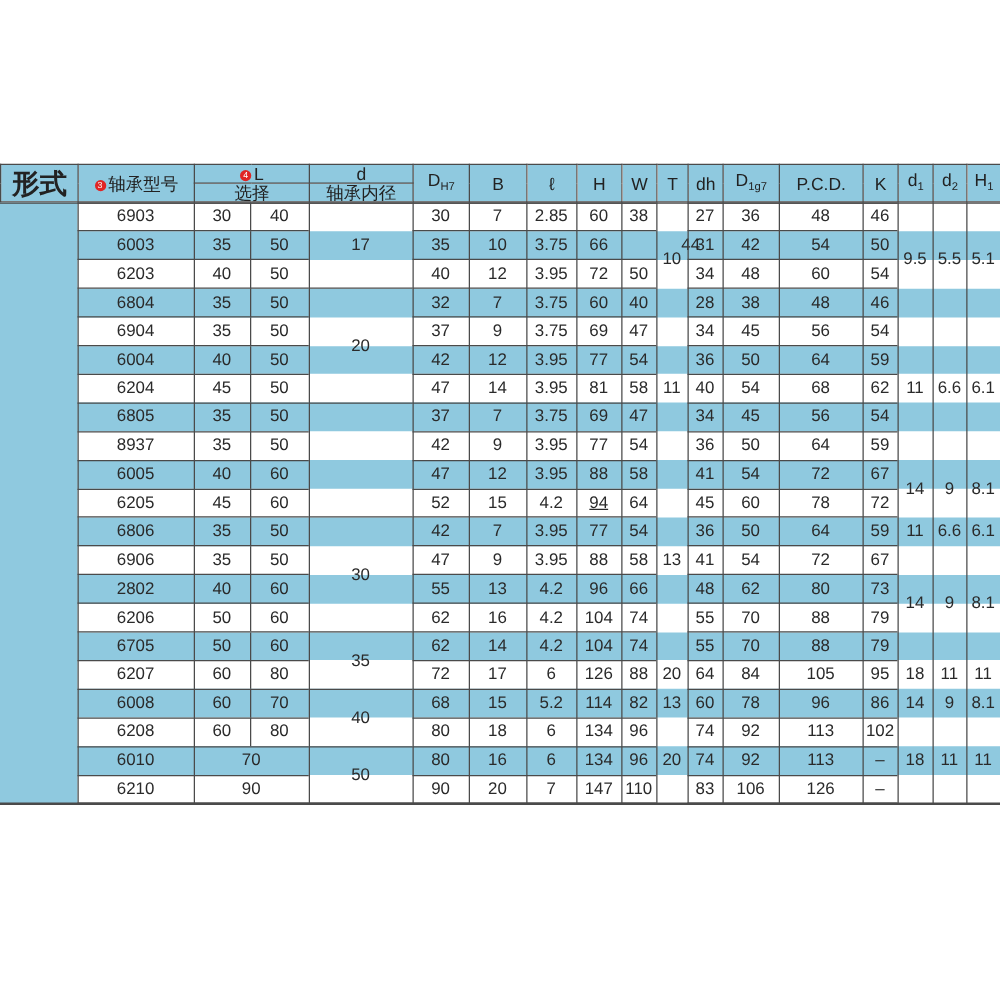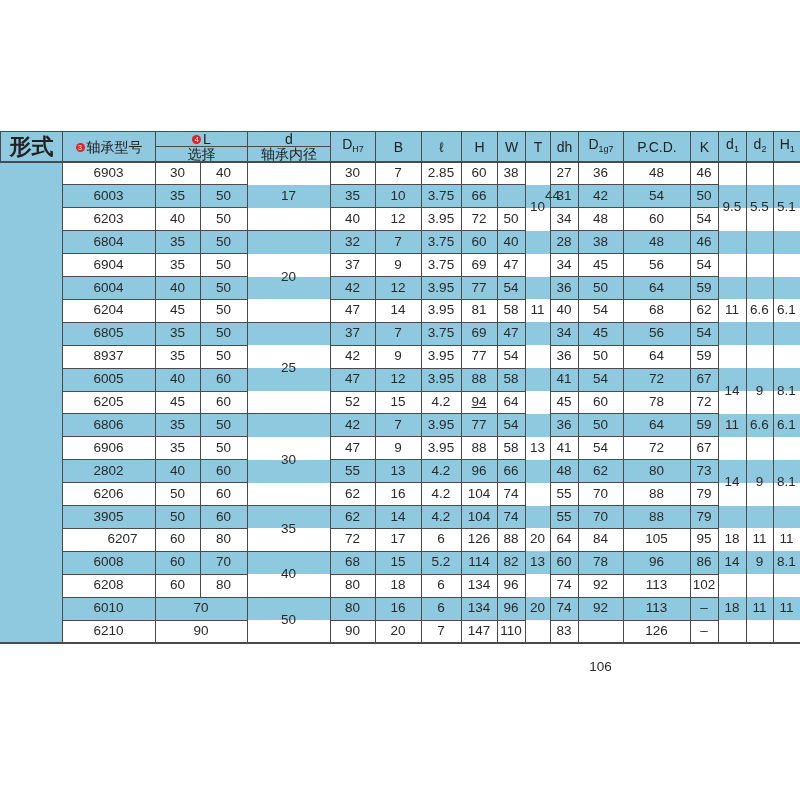--- a/index.html
+++ b/index.html
@@ -250,33 +250,33 @@
       <div style="position: absolute; left: 200px; top: 320.6px; width: 47px; height: 22.9px; line-height: 22.9px; text-align: center; font-size: 13.5px; color: rgb(42, 42, 42);">60</div>
       <div style="position: absolute; left: 330px; top: 320.6px; width: 45px; height: 22.9px; line-height: 22.9px; text-align: center; font-size: 13.5px; color: rgb(42, 42, 42);">62</div>
       <div style="position: absolute; left: 375px; top: 320.6px; width: 46px; height: 22.9px; line-height: 22.9px; text-align: center; font-size: 13.5px; color: rgb(42, 42, 42);">16</div>
       <div style="position: absolute; left: 421px; top: 320.6px; width: 40px; height: 22.9px; line-height: 22.9px; text-align: center; font-size: 13.5px; color: rgb(42, 42, 42);">4.2</div>
       <div style="position: absolute; left: 461px; top: 320.6px; width: 36px; height: 22.9px; line-height: 22.9px; text-align: center; font-size: 13.5px; color: rgb(42, 42, 42);">104</div>
       <div style="position: absolute; left: 497px; top: 320.6px; width: 28px; height: 22.9px; line-height: 22.9px; text-align: center; font-size: 13.5px; color: rgb(42, 42, 42);">74</div>
       <div style="position: absolute; left: 550px; top: 320.6px; width: 28px; height: 22.9px; line-height: 22.9px; text-align: center; font-size: 13.5px; color: rgb(42, 42, 42);">55</div>
       <div style="position: absolute; left: 578px; top: 320.6px; width: 45px; height: 22.9px; line-height: 22.9px; text-align: center; font-size: 13.5px; color: rgb(42, 42, 42);">70</div>
       <div style="position: absolute; left: 623px; top: 320.6px; width: 67px; height: 22.9px; line-height: 22.9px; text-align: center; font-size: 13.5px; color: rgb(42, 42, 42);">88</div>
       <div style="position: absolute; left: 690px; top: 320.6px; width: 28px; height: 22.9px; line-height: 22.9px; text-align: center; font-size: 13.5px; color: rgb(42, 42, 42);">79</div>
-      <div style="position: absolute; left: 62px; top: 343.5px; width: 93px; height: 22.9px; line-height: 22.9px; text-align: center; font-size: 13.5px; color: rgb(42, 42, 42);">3905</div>
+      <div style="position: absolute; left: 62px; top: 343.5px; width: 93px; height: 22.9px; line-height: 22.9px; text-align: center; font-size: 13.5px; color: rgb(42, 42, 42);">6705</div>
       <div style="position: absolute; left: 155px; top: 343.5px; width: 45px; height: 22.9px; line-height: 22.9px; text-align: center; font-size: 13.5px; color: rgb(42, 42, 42);">50</div>
       <div style="position: absolute; left: 200px; top: 343.5px; width: 47px; height: 22.9px; line-height: 22.9px; text-align: center; font-size: 13.5px; color: rgb(42, 42, 42);">60</div>
       <div style="position: absolute; left: 330px; top: 343.5px; width: 45px; height: 22.9px; line-height: 22.9px; text-align: center; font-size: 13.5px; color: rgb(42, 42, 42);">62</div>
       <div style="position: absolute; left: 375px; top: 343.5px; width: 46px; height: 22.9px; line-height: 22.9px; text-align: center; font-size: 13.5px; color: rgb(42, 42, 42);">14</div>
       <div style="position: absolute; left: 421px; top: 343.5px; width: 40px; height: 22.9px; line-height: 22.9px; text-align: center; font-size: 13.5px; color: rgb(42, 42, 42);">4.2</div>
       <div style="position: absolute; left: 461px; top: 343.5px; width: 36px; height: 22.9px; line-height: 22.9px; text-align: center; font-size: 13.5px; color: rgb(42, 42, 42);">104</div>
       <div style="position: absolute; left: 497px; top: 343.5px; width: 28px; height: 22.9px; line-height: 22.9px; text-align: center; font-size: 13.5px; color: rgb(42, 42, 42);">74</div>
       <div style="position: absolute; left: 550px; top: 343.5px; width: 28px; height: 22.9px; line-height: 22.9px; text-align: center; font-size: 13.5px; color: rgb(42, 42, 42);">55</div>
       <div style="position: absolute; left: 578px; top: 343.5px; width: 45px; height: 22.9px; line-height: 22.9px; text-align: center; font-size: 13.5px; color: rgb(42, 42, 42);">70</div>
       <div style="position: absolute; left: 623px; top: 343.5px; width: 67px; height: 22.9px; line-height: 22.9px; text-align: center; font-size: 13.5px; color: rgb(42, 42, 42);">88</div>
       <div style="position: absolute; left: 690px; top: 343.5px; width: 28px; height: 22.9px; line-height: 22.9px; text-align: center; font-size: 13.5px; color: rgb(42, 42, 42);">79</div>
-      <div style="position: absolute; left: 62px; top: 366.4px; width: 93px; height: 22.9px; line-height: 22.9px; text-align: center; font-size: 13.5px; color: rgb(42, 42, 42); padding-left: 14px;">6207</div>
+      <div style="position: absolute; left: 62px; top: 366.4px; width: 93px; height: 22.9px; line-height: 22.9px; text-align: center; font-size: 13.5px; color: rgb(42, 42, 42);">6207</div>
       <div style="position: absolute; left: 155px; top: 366.4px; width: 45px; height: 22.9px; line-height: 22.9px; text-align: center; font-size: 13.5px; color: rgb(42, 42, 42);">60</div>
       <div style="position: absolute; left: 200px; top: 366.4px; width: 47px; height: 22.9px; line-height: 22.9px; text-align: center; font-size: 13.5px; color: rgb(42, 42, 42);">80</div>
       <div style="position: absolute; left: 330px; top: 366.4px; width: 45px; height: 22.9px; line-height: 22.9px; text-align: center; font-size: 13.5px; color: rgb(42, 42, 42);">72</div>
       <div style="position: absolute; left: 375px; top: 366.4px; width: 46px; height: 22.9px; line-height: 22.9px; text-align: center; font-size: 13.5px; color: rgb(42, 42, 42);">17</div>
       <div style="position: absolute; left: 421px; top: 366.4px; width: 40px; height: 22.9px; line-height: 22.9px; text-align: center; font-size: 13.5px; color: rgb(42, 42, 42);">6</div>
       <div style="position: absolute; left: 461px; top: 366.4px; width: 36px; height: 22.9px; line-height: 22.9px; text-align: center; font-size: 13.5px; color: rgb(42, 42, 42);">126</div>
       <div style="position: absolute; left: 497px; top: 366.4px; width: 28px; height: 22.9px; line-height: 22.9px; text-align: center; font-size: 13.5px; color: rgb(42, 42, 42);">88</div>
       <div style="position: absolute; left: 550px; top: 366.4px; width: 28px; height: 22.9px; line-height: 22.9px; text-align: center; font-size: 13.5px; color: rgb(42, 42, 42);">64</div>
       <div style="position: absolute; left: 578px; top: 366.4px; width: 45px; height: 22.9px; line-height: 22.9px; text-align: center; font-size: 13.5px; color: rgb(42, 42, 42);">84</div>
       <div style="position: absolute; left: 623px; top: 366.4px; width: 67px; height: 22.9px; line-height: 22.9px; text-align: center; font-size: 13.5px; color: rgb(42, 42, 42);">105</div>
@@ -317,26 +317,25 @@
       <div style="position: absolute; left: 623px; top: 435.1px; width: 67px; height: 22.9px; line-height: 22.9px; text-align: center; font-size: 13.5px; color: rgb(42, 42, 42);">113</div>
       <div style="position: absolute; left: 690px; top: 435.1px; width: 28px; height: 22.9px; line-height: 22.9px; text-align: center; font-size: 13.5px; color: rgb(42, 42, 42);">–</div>
       <div style="position: absolute; left: 62px; top: 458px; width: 93px; height: 22.9px; line-height: 22.9px; text-align: center; font-size: 13.5px; color: rgb(42, 42, 42);">6210</div>
       <div style="position: absolute; left: 155px; top: 458px; width: 92px; height: 22.9px; line-height: 22.9px; text-align: center; font-size: 13.5px; color: rgb(42, 42, 42);">90</div>
       <div style="position: absolute; left: 330px; top: 458px; width: 45px; height: 22.9px; line-height: 22.9px; text-align: center; font-size: 13.5px; color: rgb(42, 42, 42);">90</div>
       <div style="position: absolute; left: 375px; top: 458px; width: 46px; height: 22.9px; line-height: 22.9px; text-align: center; font-size: 13.5px; color: rgb(42, 42, 42);">20</div>
       <div style="position: absolute; left: 421px; top: 458px; width: 40px; height: 22.9px; line-height: 22.9px; text-align: center; font-size: 13.5px; color: rgb(42, 42, 42);">7</div>
       <div style="position: absolute; left: 461px; top: 458px; width: 36px; height: 22.9px; line-height: 22.9px; text-align: center; font-size: 13.5px; color: rgb(42, 42, 42);">147</div>
       <div style="position: absolute; left: 497px; top: 458px; width: 28px; height: 22.9px; line-height: 22.9px; text-align: center; font-size: 13.5px; color: rgb(42, 42, 42);">110</div>
       <div style="position: absolute; left: 550px; top: 458px; width: 28px; height: 22.9px; line-height: 22.9px; text-align: center; font-size: 13.5px; color: rgb(42, 42, 42);">83</div>
-      <div style="position: absolute; left: 578px; top: 458px; width: 45px; height: 22.9px; line-height: 22.9px; text-align: center; font-size: 13.5px; color: rgb(42, 42, 42); margin-top: 36px;">106</div>
+      <div style="position: absolute; left: 578px; top: 458px; width: 45px; height: 22.9px; line-height: 22.9px; text-align: center; font-size: 13.5px; color: rgb(42, 42, 42);">106</div>
       <div style="position: absolute; left: 623px; top: 458px; width: 67px; height: 22.9px; line-height: 22.9px; text-align: center; font-size: 13.5px; color: rgb(42, 42, 42);">126</div>
       <div style="position: absolute; left: 690px; top: 458px; width: 28px; height: 22.9px; line-height: 22.9px; text-align: center; font-size: 13.5px; color: rgb(42, 42, 42);">–</div>
       <div style="position: absolute; left: 247px; top: 0px; width: 83px; height: 68.7px; line-height: 68.7px; text-align: center; font-size: 13.5px; color: rgb(42, 42, 42);">17</div>
       <div style="position: absolute; left: 247px; top: 68.7px; width: 83px; height: 91.6px; line-height: 91.6px; text-align: center; font-size: 13.5px; color: rgb(42, 42, 42);">20</div>
-      <div style="position: absolute; left: 247px; top: 160.3px; width: 83px; height: 91.6px; line-height: 91.6px; text-align: center; font-size: 13.5px; color: rgb(42, 42, 42);">25</div>
       <div style="position: absolute; left: 247px; top: 251.9px; width: 83px; height: 91.6px; line-height: 91.6px; text-align: center; font-size: 13.5px; color: rgb(42, 42, 42);">30</div>
       <div style="position: absolute; left: 247px; top: 343.5px; width: 83px; height: 45.8px; line-height: 45.8px; text-align: center; font-size: 13.5px; color: rgb(42, 42, 42);">35</div>
       <div style="position: absolute; left: 247px; top: 389.3px; width: 83px; height: 45.8px; line-height: 45.8px; text-align: center; font-size: 13.5px; color: rgb(42, 42, 42);">40</div>
       <div style="position: absolute; left: 247px; top: 435.1px; width: 83px; height: 45.8px; line-height: 45.8px; text-align: center; font-size: 13.5px; color: rgb(42, 42, 42);">50</div>
       <div style="position: absolute; left: 525px; top: 34.35px; width: 25px; height: 22.9px; line-height: 22.9px; text-align: center; font-size: 13.5px; color: rgb(42, 42, 42);">10</div>
       <div style="position: absolute; left: 525px; top: 137.4px; width: 25px; height: 22.9px; line-height: 22.9px; text-align: center; font-size: 13.5px; color: rgb(42, 42, 42);">11</div>
       <div style="position: absolute; left: 525px; top: 274.8px; width: 25px; height: 22.9px; line-height: 22.9px; text-align: center; font-size: 13.5px; color: rgb(42, 42, 42);">13</div>
       <div style="position: absolute; left: 525px; top: 366.4px; width: 25px; height: 22.9px; line-height: 22.9px; text-align: center; font-size: 13.5px; color: rgb(42, 42, 42);">20</div>
       <div style="position: absolute; left: 525px; top: 389.3px; width: 25px; height: 22.9px; line-height: 22.9px; text-align: center; font-size: 13.5px; color: rgb(42, 42, 42);">13</div>
       <div style="position: absolute; left: 525px; top: 435.1px; width: 25px; height: 22.9px; line-height: 22.9px; text-align: center; font-size: 13.5px; color: rgb(42, 42, 42);">20</div>

